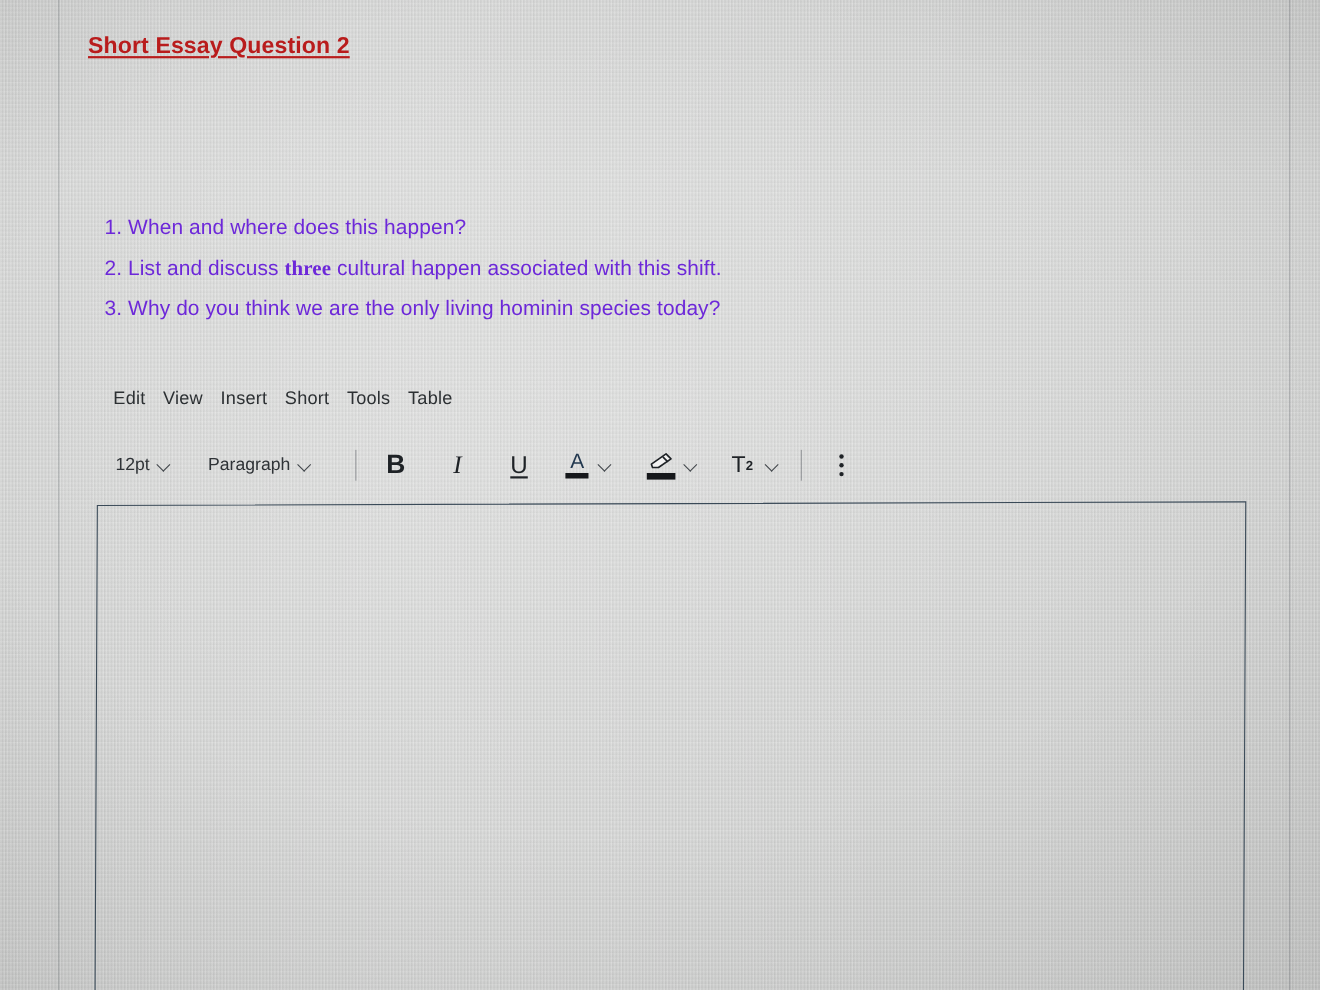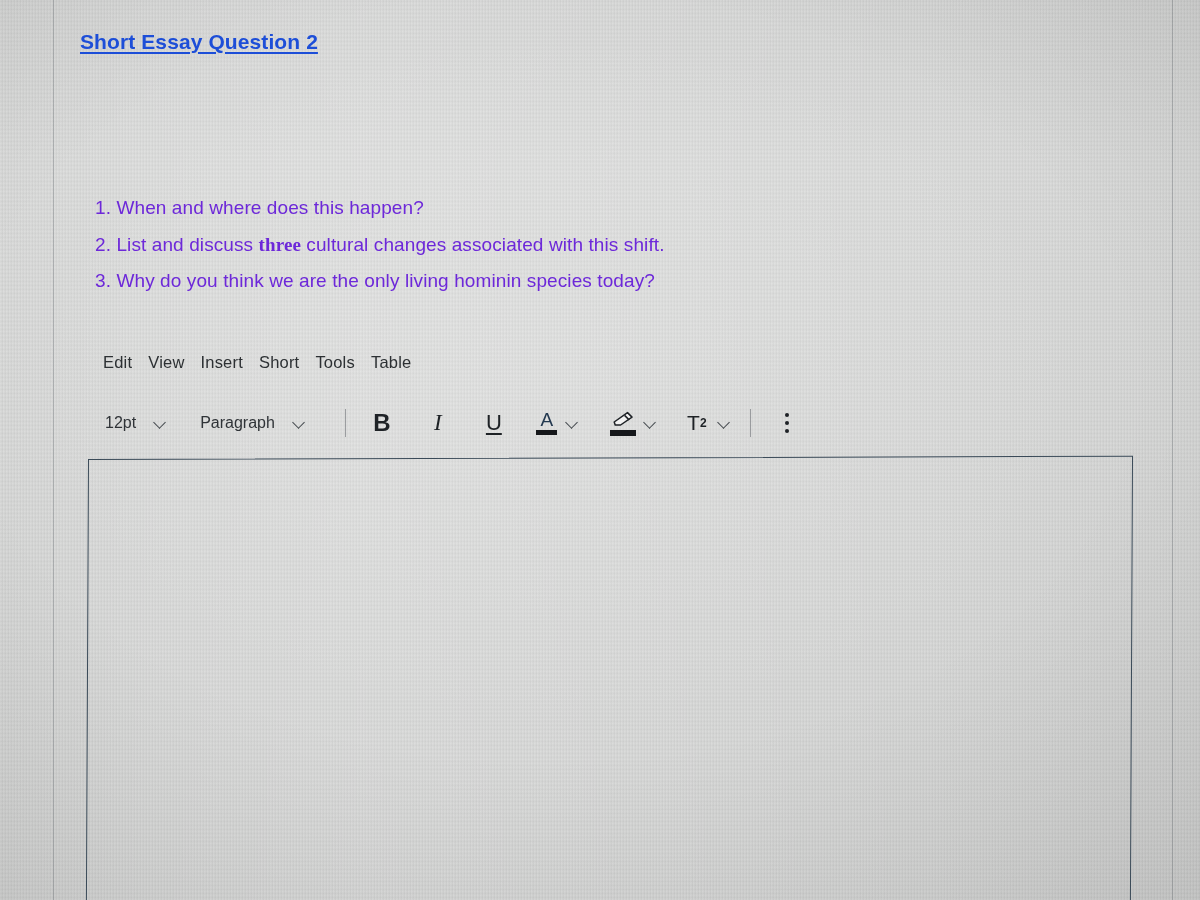--- a/index.html
+++ b/index.html
@@ -85,21 +85,21 @@
 
   .doc-heading {
     position: absolute;
     left: 80px;
     top: 30px;
     font-size: 21px;
     font-weight: bold;
     letter-spacing: 0.1px;
     text-decoration: underline;
     text-underline-offset: 3px;
-    color: #1d4ed8;
+    color: #b91c1c;
     white-space: nowrap;
   }
 
   .doc-para {
     position: absolute;
     left: 80px;
     font-size: 19px;
     color: #23262a;
     white-space: nowrap;
     letter-spacing: 0.1px;
@@ -143,21 +143,21 @@
     position: absolute;
     left: 105px;
     top: 406px;
     display: flex;
     align-items: center;
     height: 34px;
   }
   .tb-select {
     display: flex;
     align-items: center;
-    gap: 18px;
+    gap: 7px;
     font-size: 16px;
     color: #2f3337;
     cursor: pointer;
     white-space: nowrap;
   }
   #select-fontsize { margin-right: 34px; }
   #select-blockfmt { margin-right: 22px; }
 
   .chev {
     display: inline-block;
@@ -292,21 +292,21 @@
 </div>
 
 <div id="content">
 
   <div class="doc-heading">Short Essay Question 2</div>
 
 
 
   <div class="doc-list-item" id="list-item-1"><span>1.</span> <span>When and where does this happen?</span></div>
 
-  <div class="doc-list-item" id="list-item-2"><span>2.</span> <span>List and discuss </span><b>three</b><span> cultural changes associated with this shift.</span></div>
+  <div class="doc-list-item" id="list-item-2"><span>2.</span> <span>List and discuss </span><b>three</b><span> cultural happen associated with this shift.</span></div>
 
   <div class="doc-list-item" id="list-item-3"><span>3.</span> <span>Why do you think we are the only living hominin species today?</span></div>
 
   <div id="menubar">
     <div class="menu-item">Edit</div>
     <div class="menu-item">View</div>
     <div class="menu-item">Insert</div>
     <div class="menu-item">Short</div>
     <div class="menu-item">Tools</div>
     <div class="menu-item">Table</div>

